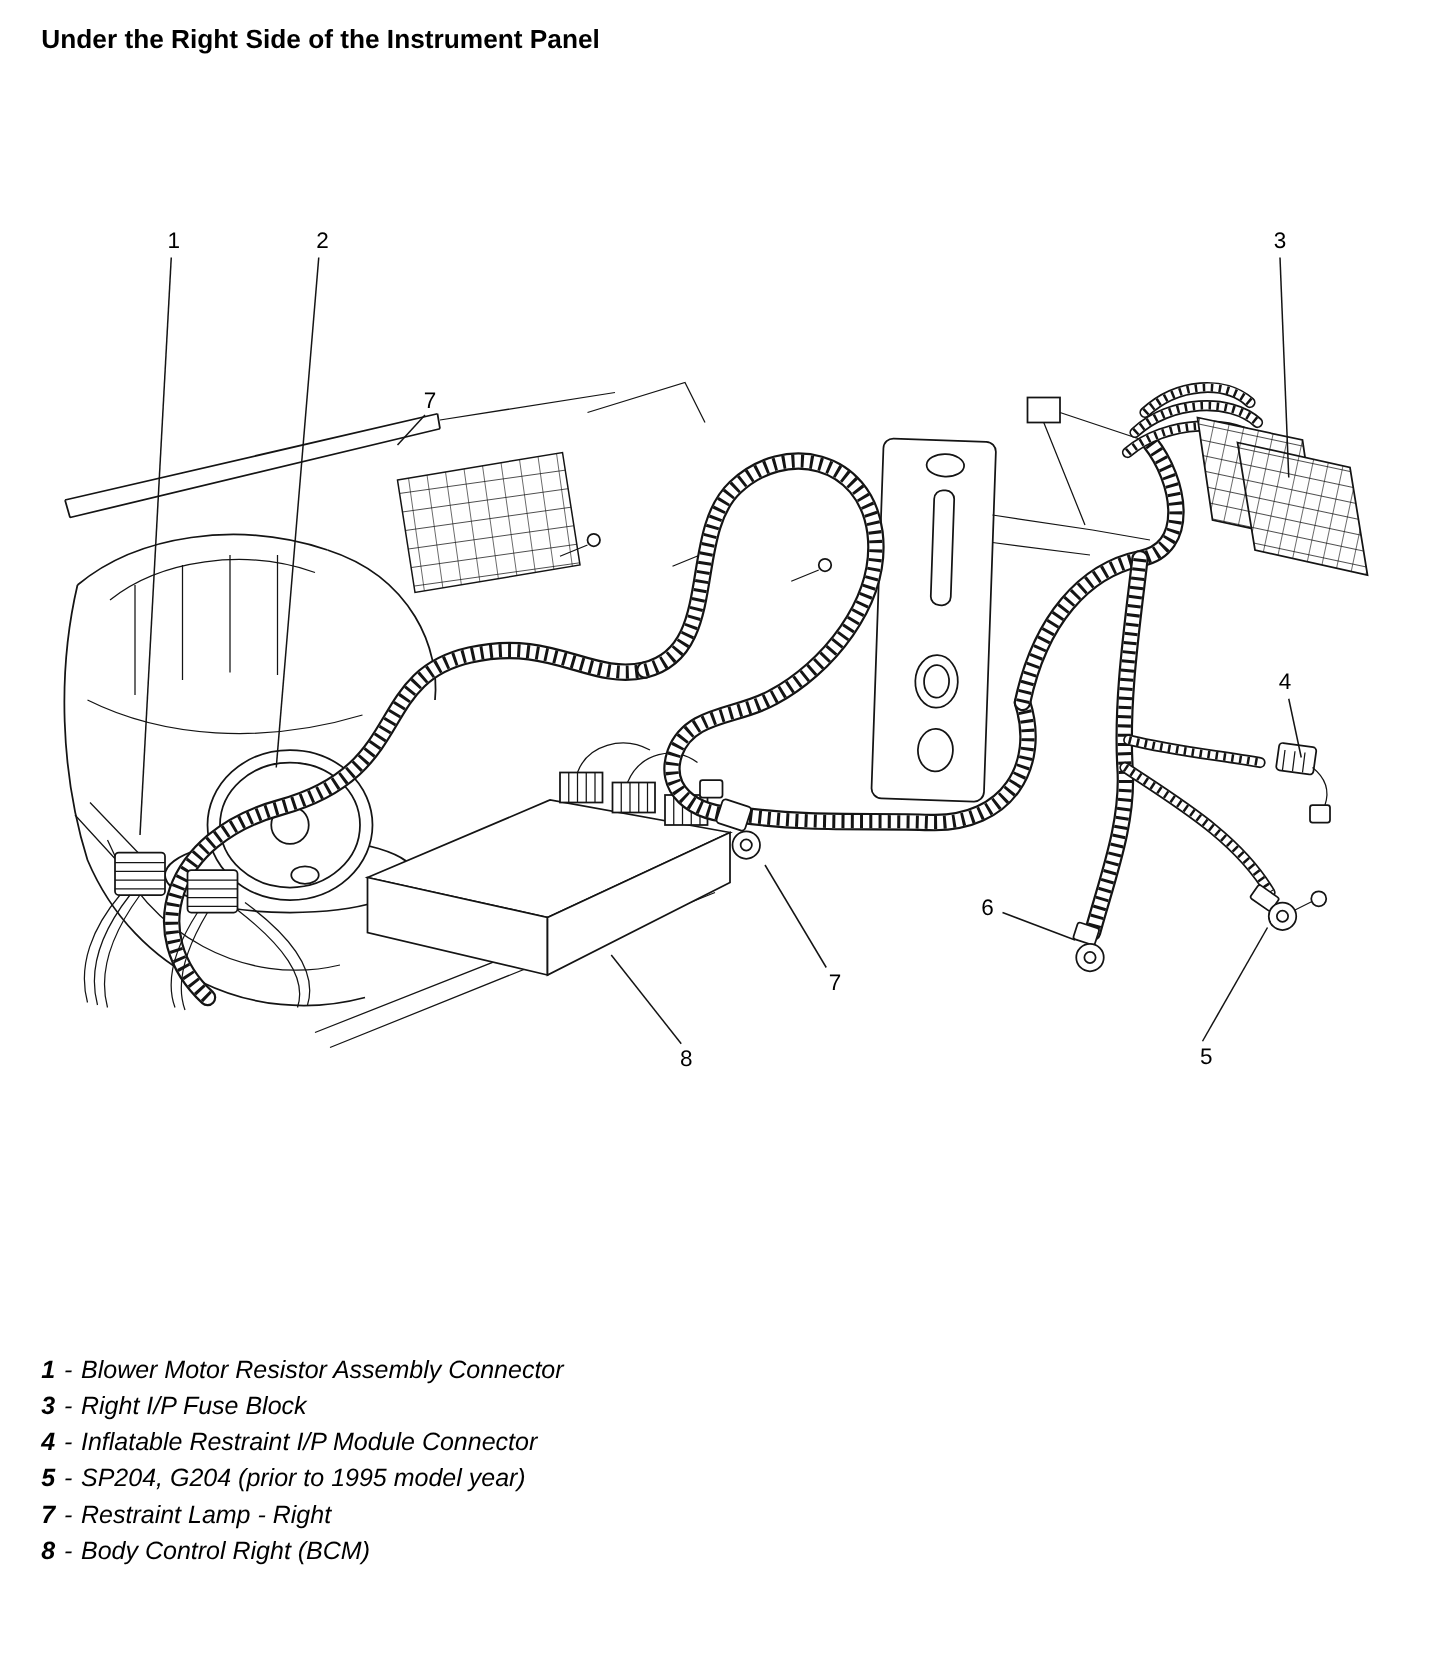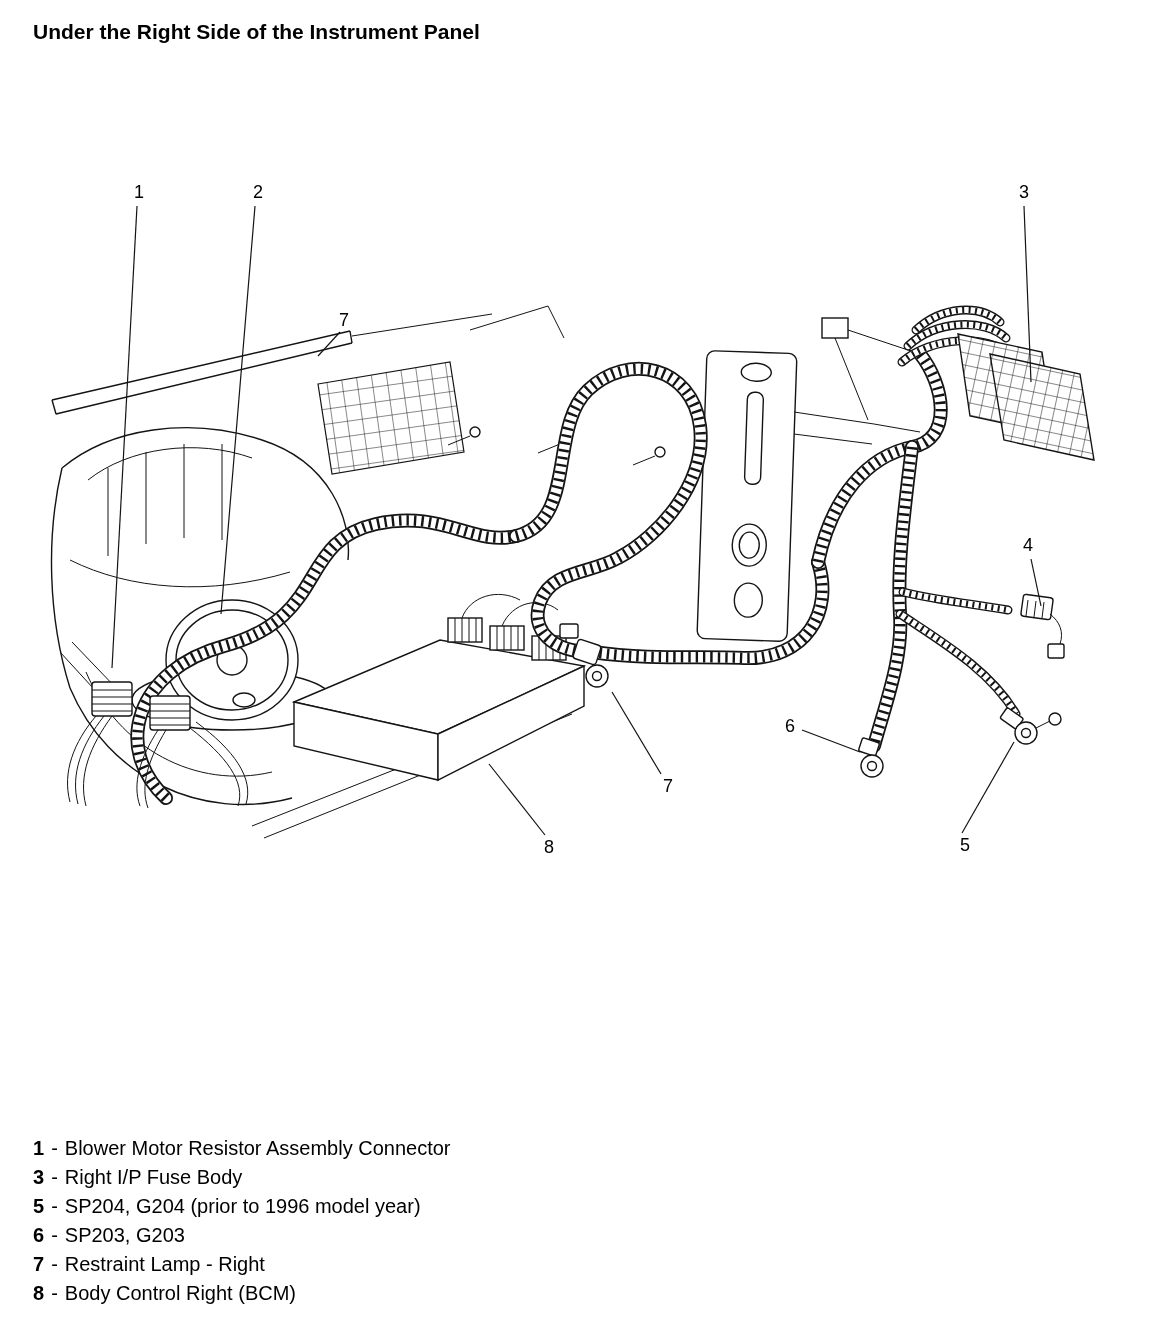--- a/index.html
+++ b/index.html
@@ -13,21 +13,21 @@
   .tube-r{fill:none;stroke:#141414;stroke-width:10.5;stroke-dasharray:2.4 5;}
   .tube2-o{fill:none;stroke:#141414;stroke-width:9;stroke-linecap:round;}
   .tube2-i{fill:none;stroke:#fff;stroke-width:6.2;stroke-linecap:round;}
   .tube2-r{fill:none;stroke:#141414;stroke-width:6.2;stroke-dasharray:2 4.4;}
   .ln{fill:none;stroke:#141414;stroke-width:1.4;}
   .ln2{fill:none;stroke:#141414;stroke-width:1;}
   .shape{fill:#fff;stroke:#141414;stroke-width:1.4;}
   .leader{stroke:#141414;stroke-width:1.2;}
   .callout-num{font-family:"Liberation Sans",sans-serif;font-size:18px;fill:#000;}
   
-  .legend{position:absolute;left:33px;top:1134px;}
+  .legend{position:absolute;left:33px;top:1082px;font-style:italic;}
   .legend-row{font-size:20px;line-height:29px;white-space:nowrap;}
   .lnum{font-weight:bold;}
   .lsep{margin:0 7px;}
 </style>
 </head>
 <body>
 
 <div class="page">
 
   <h1 class="title">Under the Right Side of the Instrument Panel</h1>
@@ -230,27 +230,27 @@
         <text class="callout-num" x="549" y="853" text-anchor="middle">8</text>
       </g>
     </g>
   </svg>
 
   <div class="legend">
     <div class="legend-row">
       <span class="lnum">1</span><span class="lsep">-</span><span class="ltext">Blower Motor Resistor Assembly Connector</span>
     </div>
     <div class="legend-row">
-      <span class="lnum">3</span><span class="lsep">-</span><span class="ltext">Right I/P Fuse Body</span>
-    </div>
-    <div class="legend-row">
-      <span class="lnum">5</span><span class="lsep">-</span><span class="ltext">SP204, G204 (prior to 1996 model year)</span>
-    </div>
-    <div class="legend-row">
-      <span class="lnum">6</span><span class="lsep">-</span><span class="ltext">SP203, G203</span>
+      <span class="lnum">3</span><span class="lsep">-</span><span class="ltext">Right I/P Fuse Block</span>
+    </div>
+    <div class="legend-row">
+      <span class="lnum">4</span><span class="lsep">-</span><span class="ltext">Inflatable Restraint I/P Module Connector</span>
+    </div>
+    <div class="legend-row">
+      <span class="lnum">5</span><span class="lsep">-</span><span class="ltext">SP204, G204 (prior to 1995 model year)</span>
     </div>
     <div class="legend-row">
       <span class="lnum">7</span><span class="lsep">-</span><span class="ltext">Restraint Lamp - Right</span>
     </div>
     <div class="legend-row">
       <span class="lnum">8</span><span class="lsep">-</span><span class="ltext">Body Control Right (BCM)</span>
     </div>
   </div>
 
 </div>

